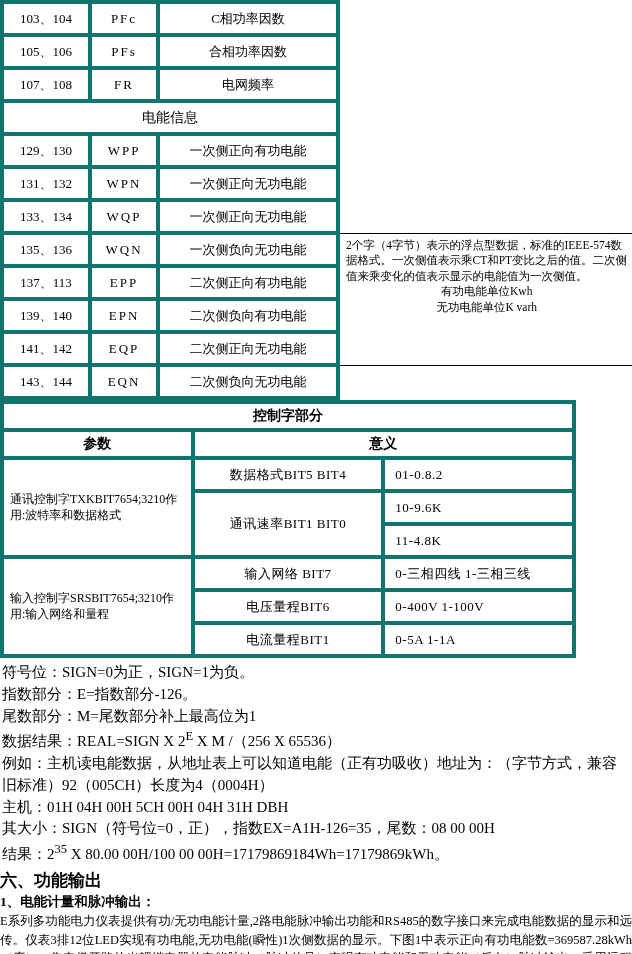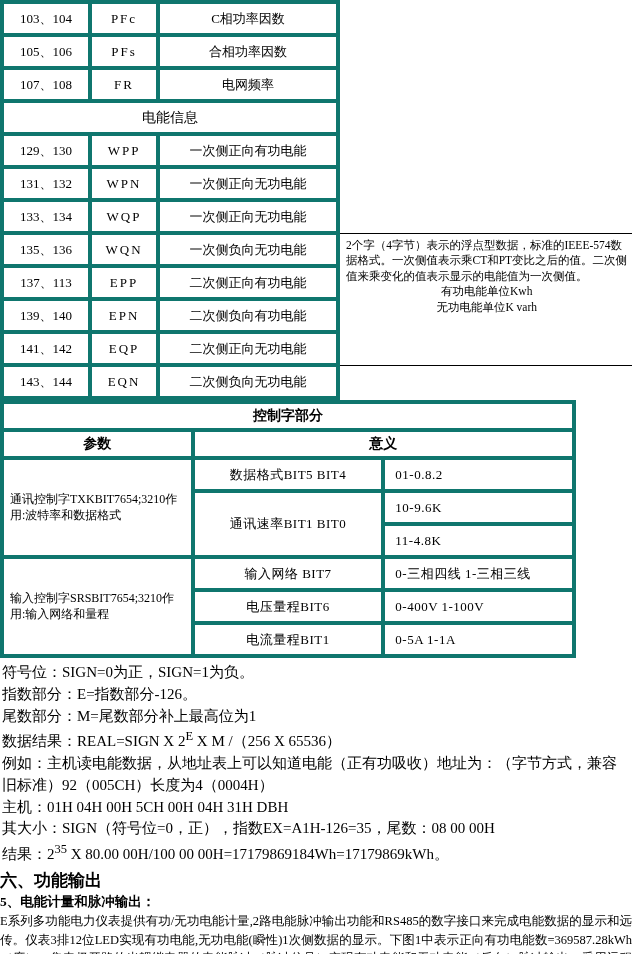--- a/index.html
+++ b/index.html
@@ -238,17 +238,17 @@
     <p class="body-text">尾数部分：M=尾数部分补上最高位为1</p>
     <p class="body-text"><span>数据结果：REAL=SIGN X 2</span><sup>E</sup><span> X M /（256 X 65536）</span></p>
     <p class="body-text">例如：主机读电能数据，从地址表上可以知道电能（正有功吸收）地址为：（字节方式，兼容旧标准）92（005CH）长度为4（0004H）</p>
     <p class="body-text">主机：01H  04H  00H 5CH  00H 04H  31H DBH</p>
     <p class="body-text">其大小：SIGN（符号位=0，正），指数EX=A1H-126=35，尾数：08  00   00H</p>
     <p class="body-text"><span>结果：2</span><sup>35</sup><span> X 80.00  00H/100  00  00H=17179869184Wh=17179869kWh。</span></p>
   </div>
 
   <div>
     <h2 class="heading-big"><span>六、</span><span>功能输出</span></h2>
-    <h3 class="heading-sub">5、电能计量和脉冲输出：</h3>
+    <h3 class="heading-sub">1、电能计量和脉冲输出：</h3>
     <p class="para">E系列多功能电力仪表提供有功/无功电能计量,2路电能脉冲输出功能和RS485的数字接口来完成电能数据的显示和远传。仪表3排12位LED实现有功电能,无功电能(瞬性)1次侧数据的显示。下图1中表示正向有功电能数=369587.28kWh（度）；集电极开路的光耦继电器的电能脉冲（脉冲信号）实现有功电能和无功电能（反向）脉冲输出。采用远程计算机终端、PIE.DI开关采集模块采集仪表的脉冲总数来实现电能累积计量.采用输出方式的输出还是电能的精度检验的方法(国家计量规程:标准表的脉冲误差比较方法)。</p>
   </div>
 
 </div>
 
 </body></html>

